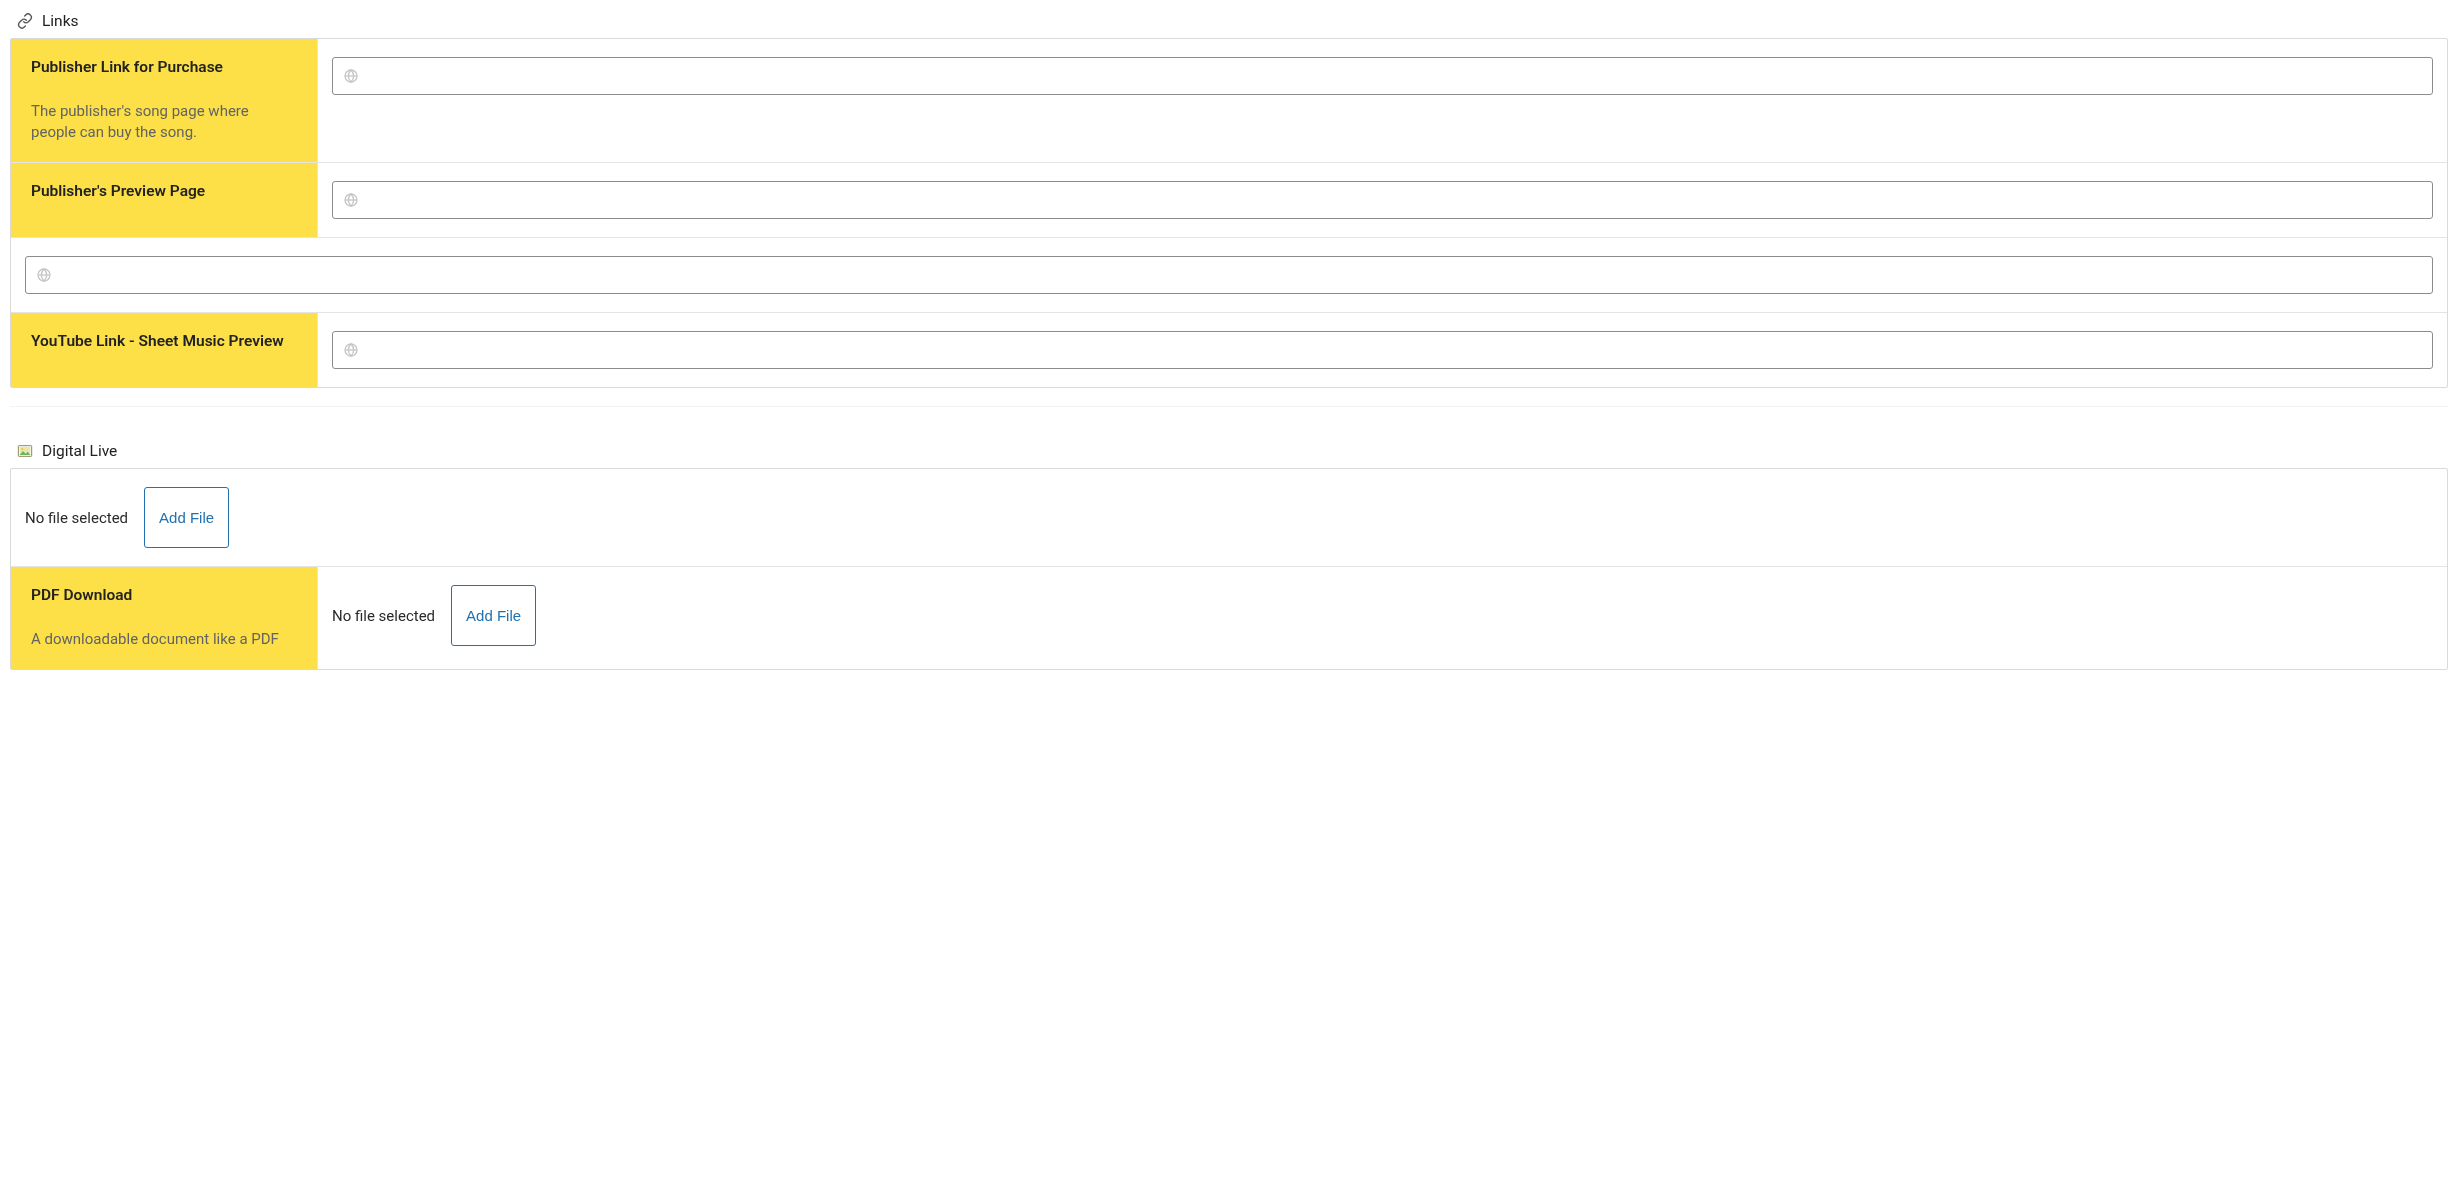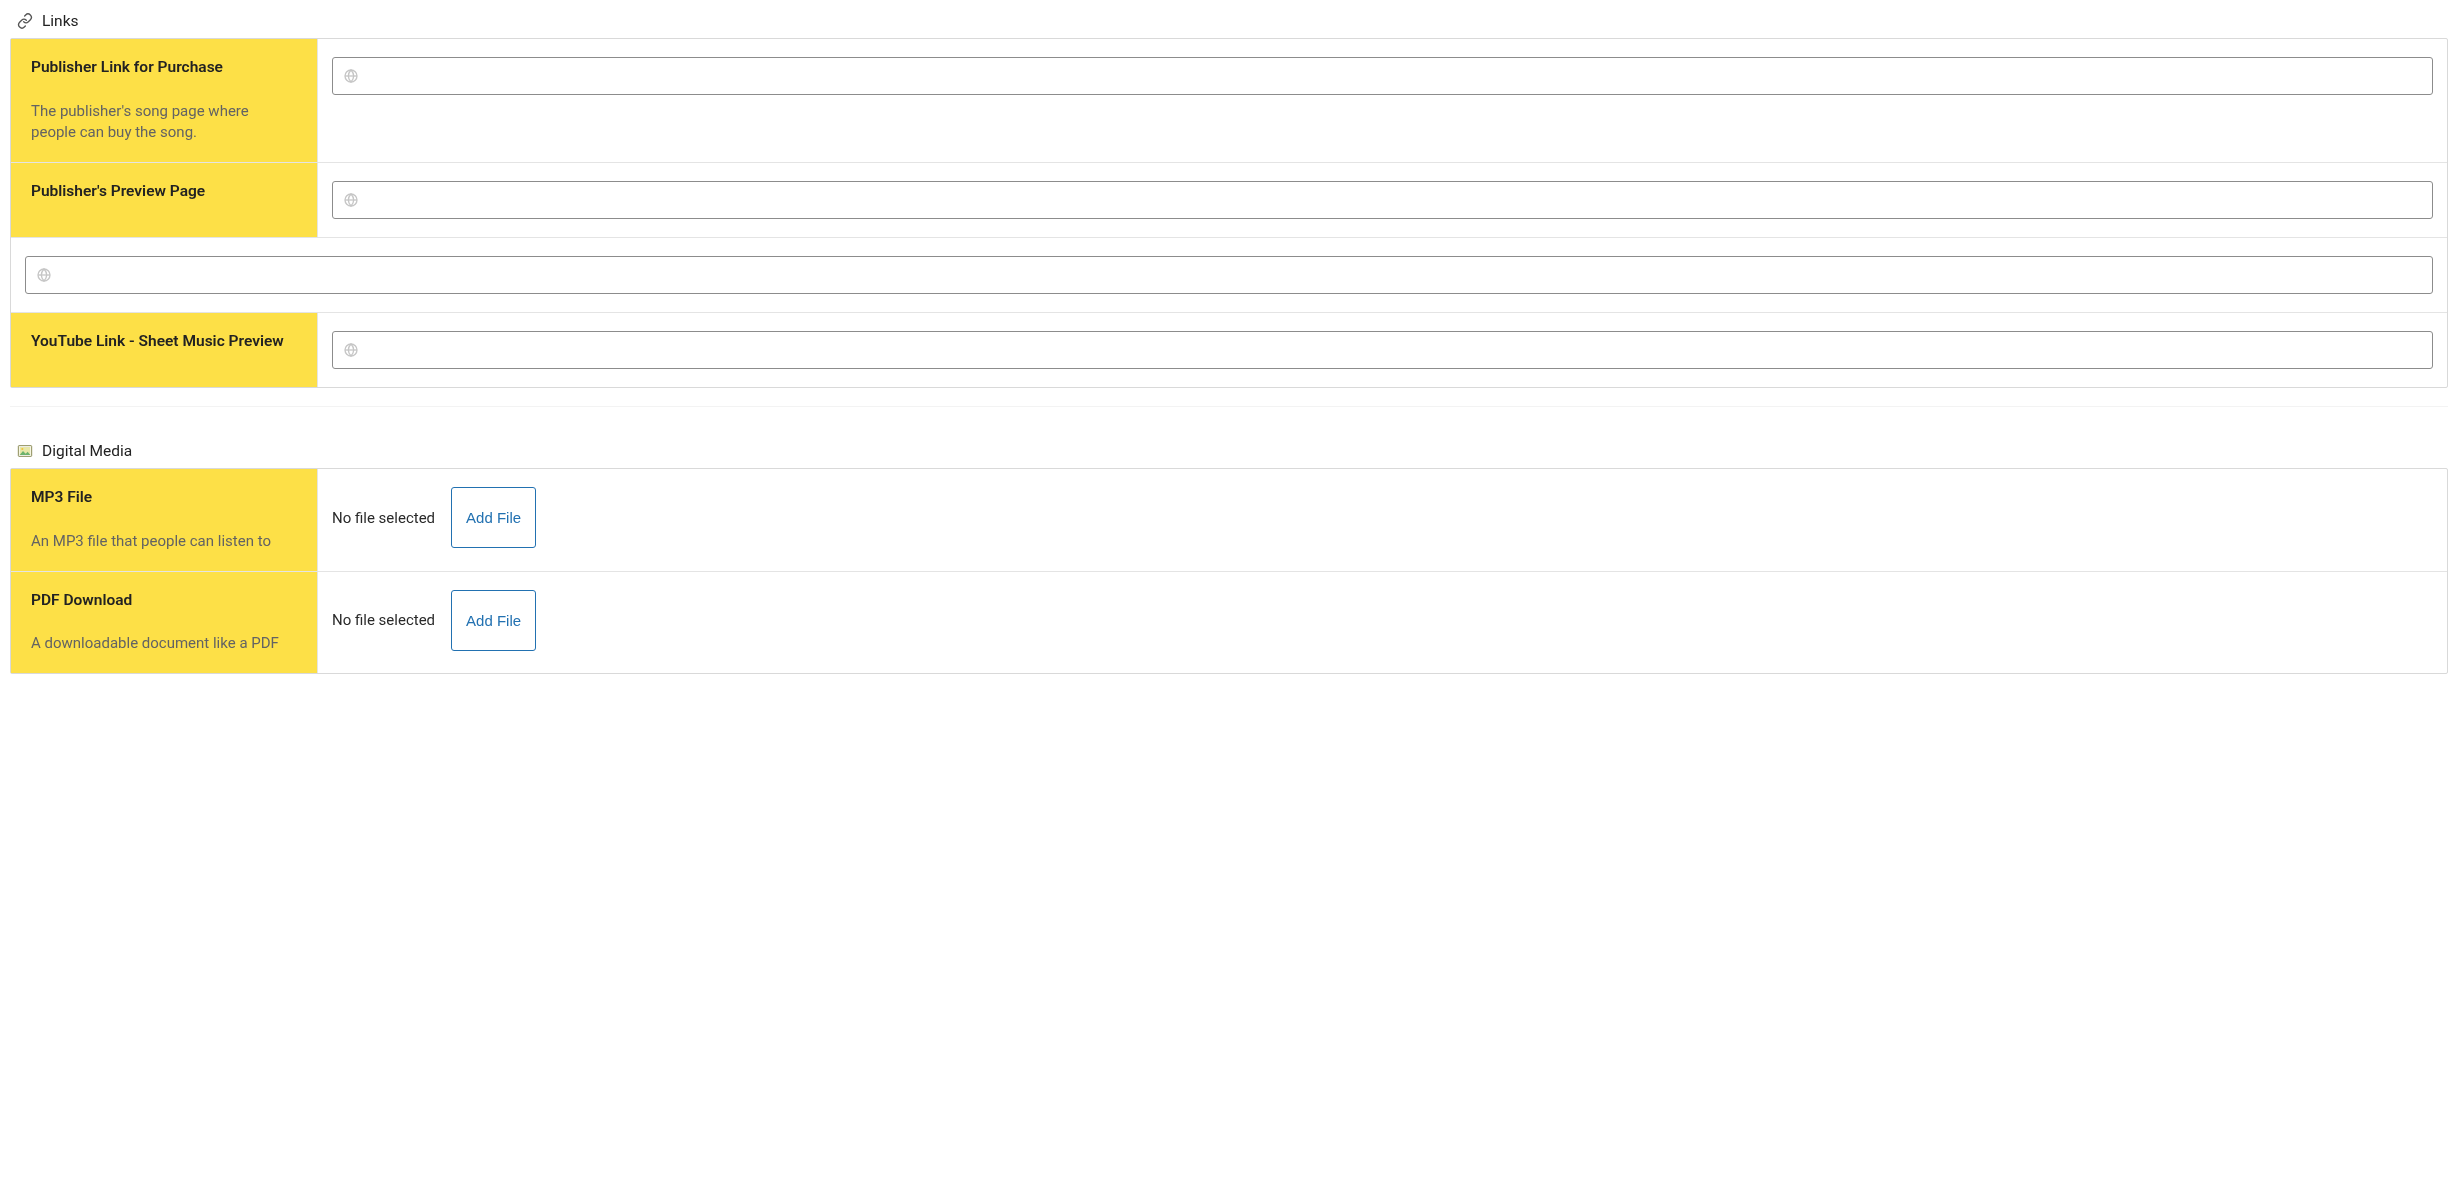--- a/index.html
+++ b/index.html
@@ -198,30 +198,26 @@
 
 <div class="section-heading">
   <span class="icon-slot">
     <svg viewBox="0 0 24 24" width="16" height="16">
       <rect x="2" y="4" width="20" height="16" rx="1" fill="#fff" stroke="#7a7a3c" stroke-width="1.3"></rect>
       <rect x="4" y="6" width="16" height="12" fill="#e7e7a8"></rect>
       <circle cx="8" cy="9" r="1.6" fill="#f3c23a"></circle>
       <path d="M4 18 L9 12 L13 16 L16 13 L20 18 Z" fill="#6db36d"></path>
     </svg>
   </span>
-  <span>Digital Media</span>
+  <span>Digital Live</span>
 </div>
 
 <div class="field-table">
 
   <div class="field-row">
-    <div class="field-label-cell">
-      <div class="field-label">MP3 File</div>
-      <div class="field-desc">An MP3 file that people can listen to</div>
-    </div>
     <div class="field-input-cell">
       <div class="file-row">
         <span class="file-status">No file selected</span>
         <button class="add-file-btn">Add File</button>
       </div>
     </div>
   </div>
 
   <div class="field-row">
     <div class="field-label-cell">

